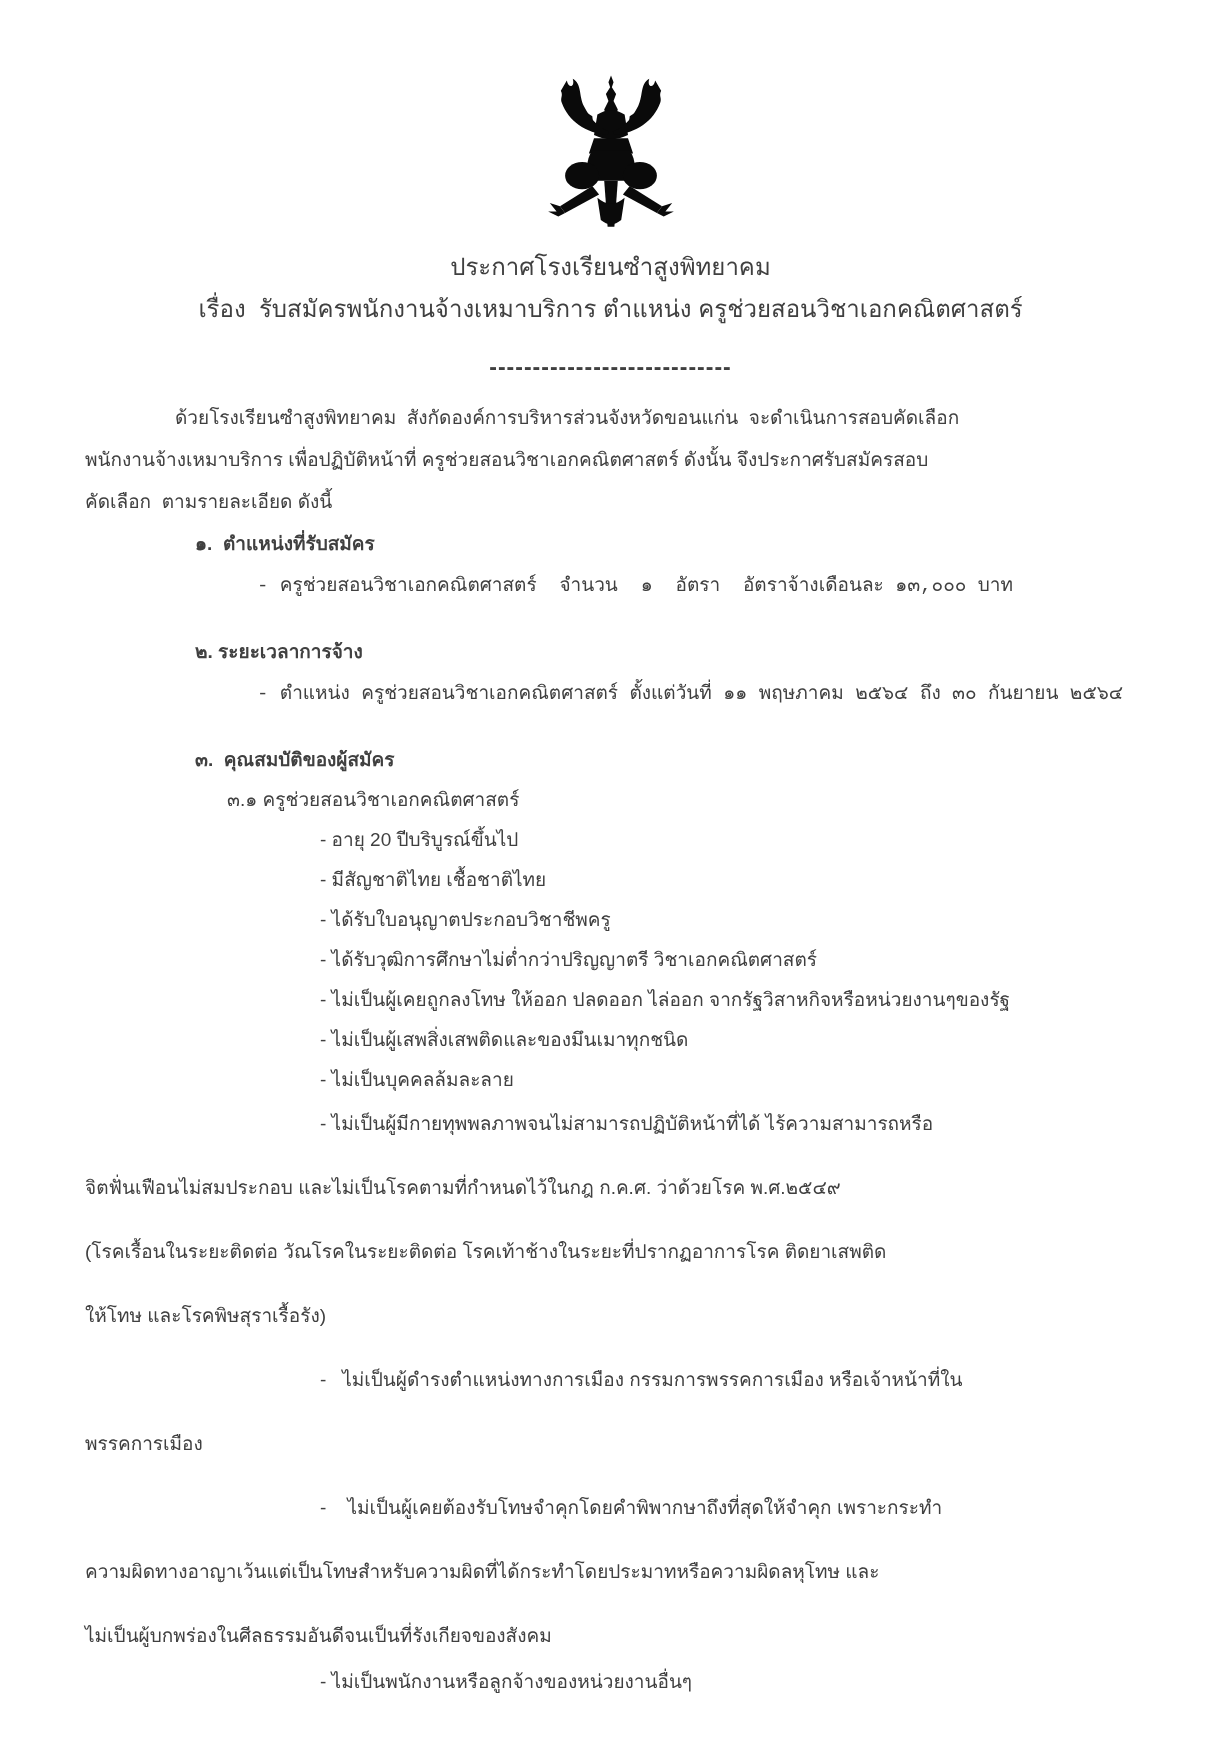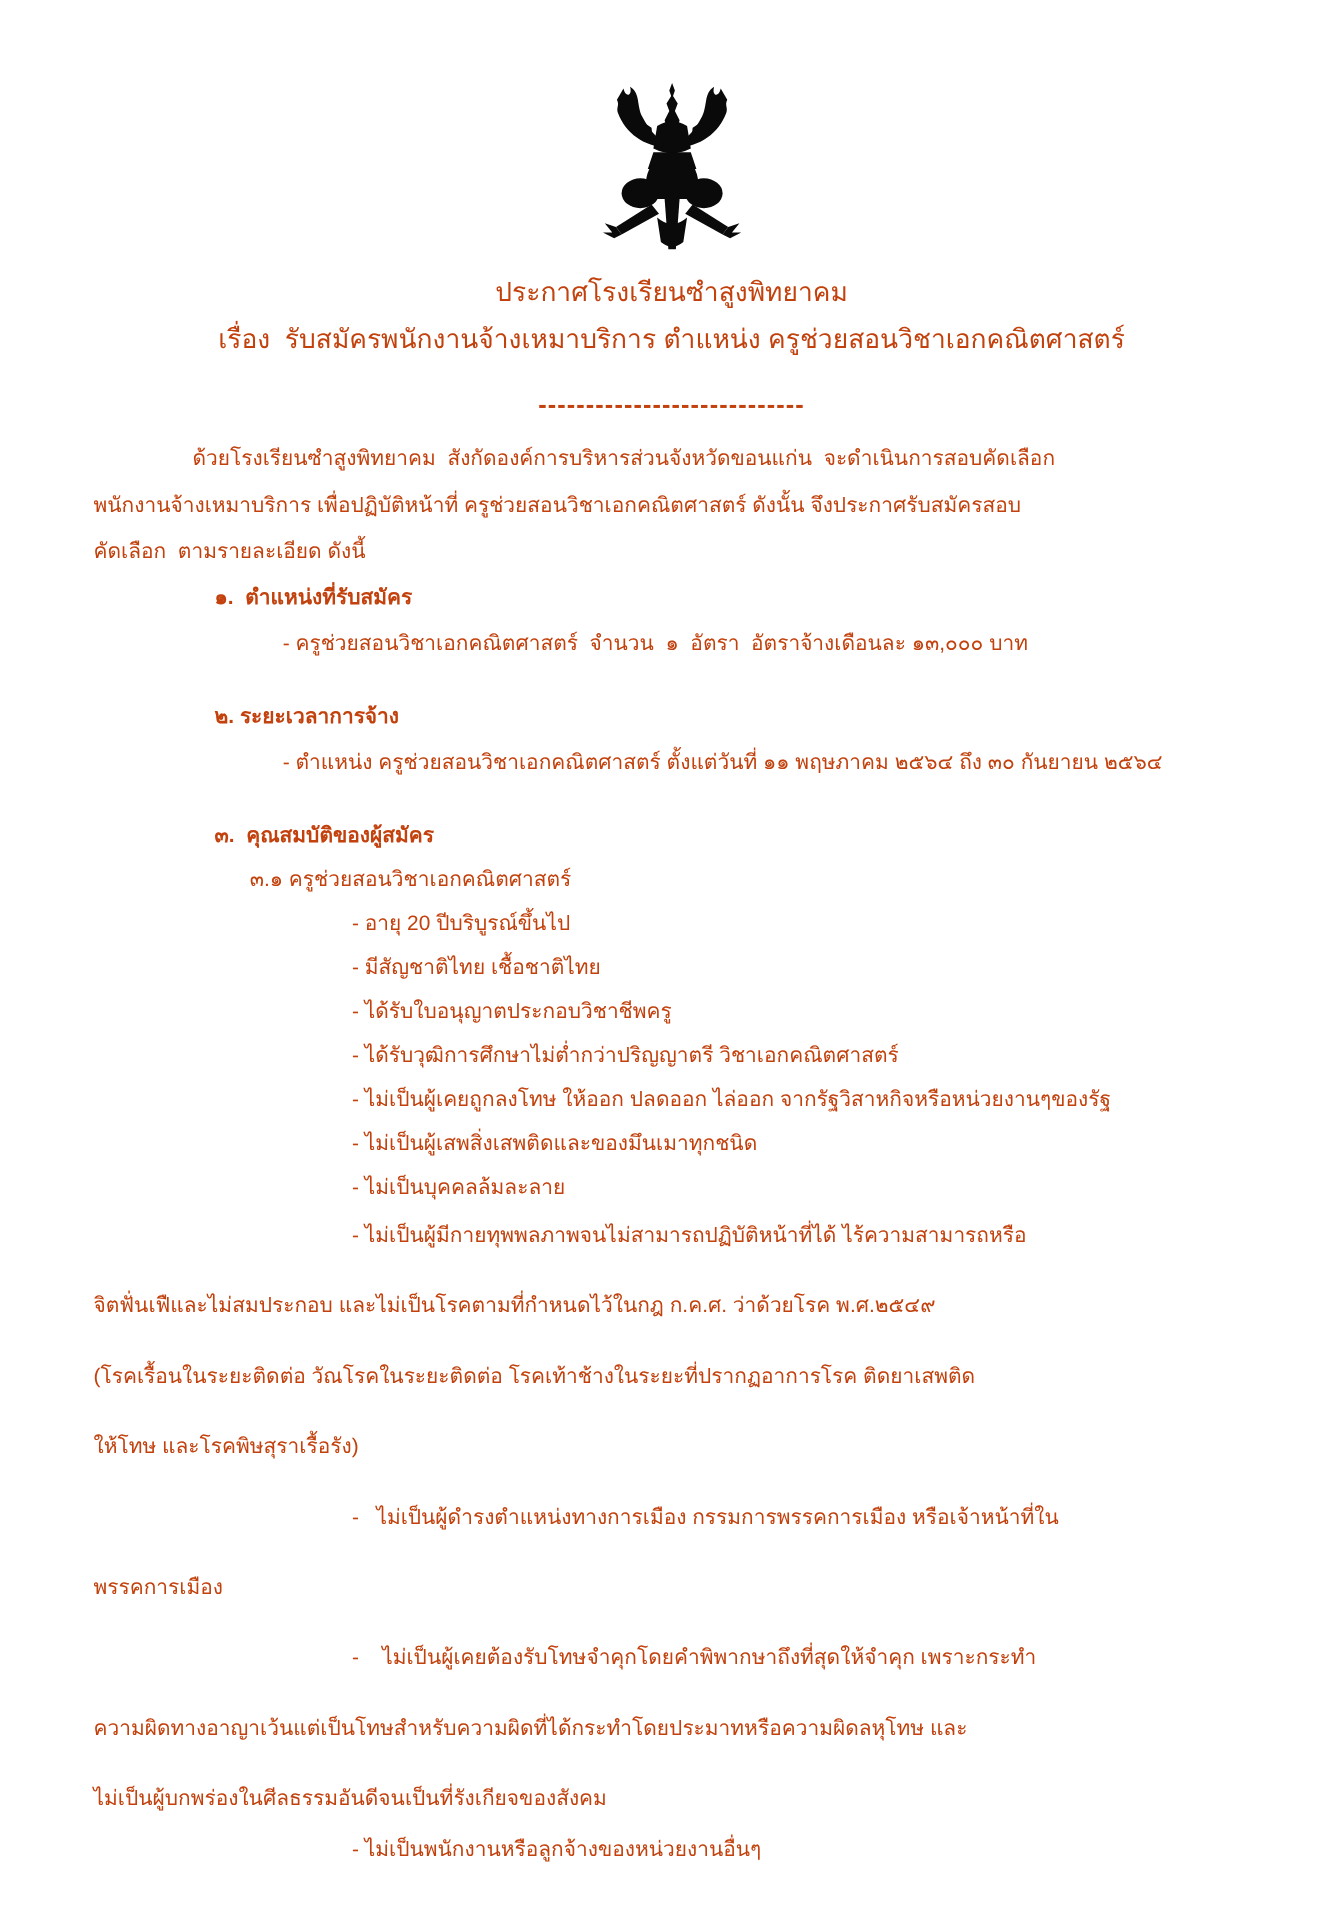--- a/index.html
+++ b/index.html
@@ -1,31 +1,31 @@
 <!DOCTYPE html>
 <html lang="th"><head>
 <meta charset="utf-8">
 <style>
   html,body{margin:0;padding:0;background:#888;}
   .page{
     width:1216px;height:1743px;background:#ffffff;margin:0 auto;
     position:relative;overflow:hidden;
     font-family:"Liberation Sans","DejaVu Sans",sans-serif;
-    color:#c2410c;
+    color:#404040;
   }
   .content{padding:72px 80px 0 85px;}
   .emblem-wrap{width:100%;text-align:center;height:170px;}
   .line{font-size:19px;line-height:30px;white-space:pre;}
   .center{text-align:center;white-space:pre;}
   .title-line{font-size:24px;line-height:30px;margin-top:10px;}
   .subject-line{font-size:24px;line-height:30px;margin-top:12px;}
   .divider{font-size:23px;font-weight:bold;letter-spacing:1px;margin-top:30px;}
   .indent-first{padding-left:90px;}
   .heading{font-weight:bold;padding-left:110px;}
-  .item{padding-left:172px;}
+  .item{padding-left:172px;font-family:Liberation Mono, monospace;}
   .sub{padding-left:142px;}
   .q-bullet{padding-left:235px;}
   .q-flush{padding-left:0;}
   .mt10{margin-top:10px;}
   .mt12{margin-top:12px;}
   .mt14{margin-top:14px;}
   .mt16{margin-top:16px;}
   .mt22{margin-top:22px;}
   .mt28{margin-top:36px;}
   .mt34{margin-top:34px;}
@@ -88,21 +88,21 @@
     <div class="line sub mt10">๓.๑ ครูช่วยสอนวิชาเอกคณิตศาสตร์</div>
 
     <div class="line q-bullet mt10">- อายุ 20 ปีบริบูรณ์ขึ้นไป</div>
     <div class="line q-bullet mt10">- มีสัญชาติไทย เชื้อชาติไทย</div>
     <div class="line q-bullet mt10">- ได้รับใบอนุญาตประกอบวิชาชีพครู</div>
     <div class="line q-bullet mt10">- ได้รับวุฒิการศึกษาไม่ต่ำกว่าปริญญาตรี วิชาเอกคณิตศาสตร์</div>
     <div class="line q-bullet mt10">- ไม่เป็นผู้เคยถูกลงโทษ ให้ออก ปลดออก ไล่ออก จากรัฐวิสาหกิจหรือหน่วยงานๆของรัฐ</div>
     <div class="line q-bullet mt10">- ไม่เป็นผู้เสพสิ่งเสพติดและของมึนเมาทุกชนิด</div>
     <div class="line q-bullet mt10">- ไม่เป็นบุคคลล้มละลาย</div>
     <div class="line q-bullet mt14">- ไม่เป็นผู้มีกายทุพพลภาพจนไม่สามารถปฏิบัติหน้าที่ได้ ไร้ความสามารถหรือ</div>
-    <div class="line q-flush mt34">จิตฟั่นเฟืและไม่สมประกอบ และไม่เป็นโรคตามที่กำหนดไว้ในกฎ ก.ค.ศ. ว่าด้วยโรค พ.ศ.๒๕๔๙</div>
+    <div class="line q-flush mt34">จิตฟั่นเฟือนไม่สมประกอบ และไม่เป็นโรคตามที่กำหนดไว้ในกฎ ก.ค.ศ. ว่าด้วยโรค พ.ศ.๒๕๔๙</div>
     <div class="line q-flush mt34">(โรคเรื้อนในระยะติดต่อ วัณโรคในระยะติดต่อ โรคเท้าช้างในระยะที่ปรากฏอาการโรค ติดยาเสพติด</div>
     <div class="line q-flush mt34">ให้โทษ และโรคพิษสุราเรื้อรัง)</div>
     <div class="line q-bullet mt34">-   ไม่เป็นผู้ดำรงตำแหน่งทางการเมือง กรรมการพรรคการเมือง หรือเจ้าหน้าที่ใน</div>
     <div class="line q-flush mt34">พรรคการเมือง</div>
     <div class="line q-bullet mt34">-    ไม่เป็นผู้เคยต้องรับโทษจำคุกโดยคำพิพากษาถึงที่สุดให้จำคุก เพราะกระทำ</div>
     <div class="line q-flush mt34">ความผิดทางอาญาเว้นแต่เป็นโทษสำหรับความผิดที่ได้กระทำโดยประมาทหรือความผิดลหุโทษ และ</div>
     <div class="line q-flush mt34">ไม่เป็นผู้บกพร่องในศีลธรรมอันดีจนเป็นที่รังเกียจของสังคม</div>
     <div class="line q-bullet mt16">- ไม่เป็นพนักงานหรือลูกจ้างของหน่วยงานอื่นๆ</div>
 
   </div>

